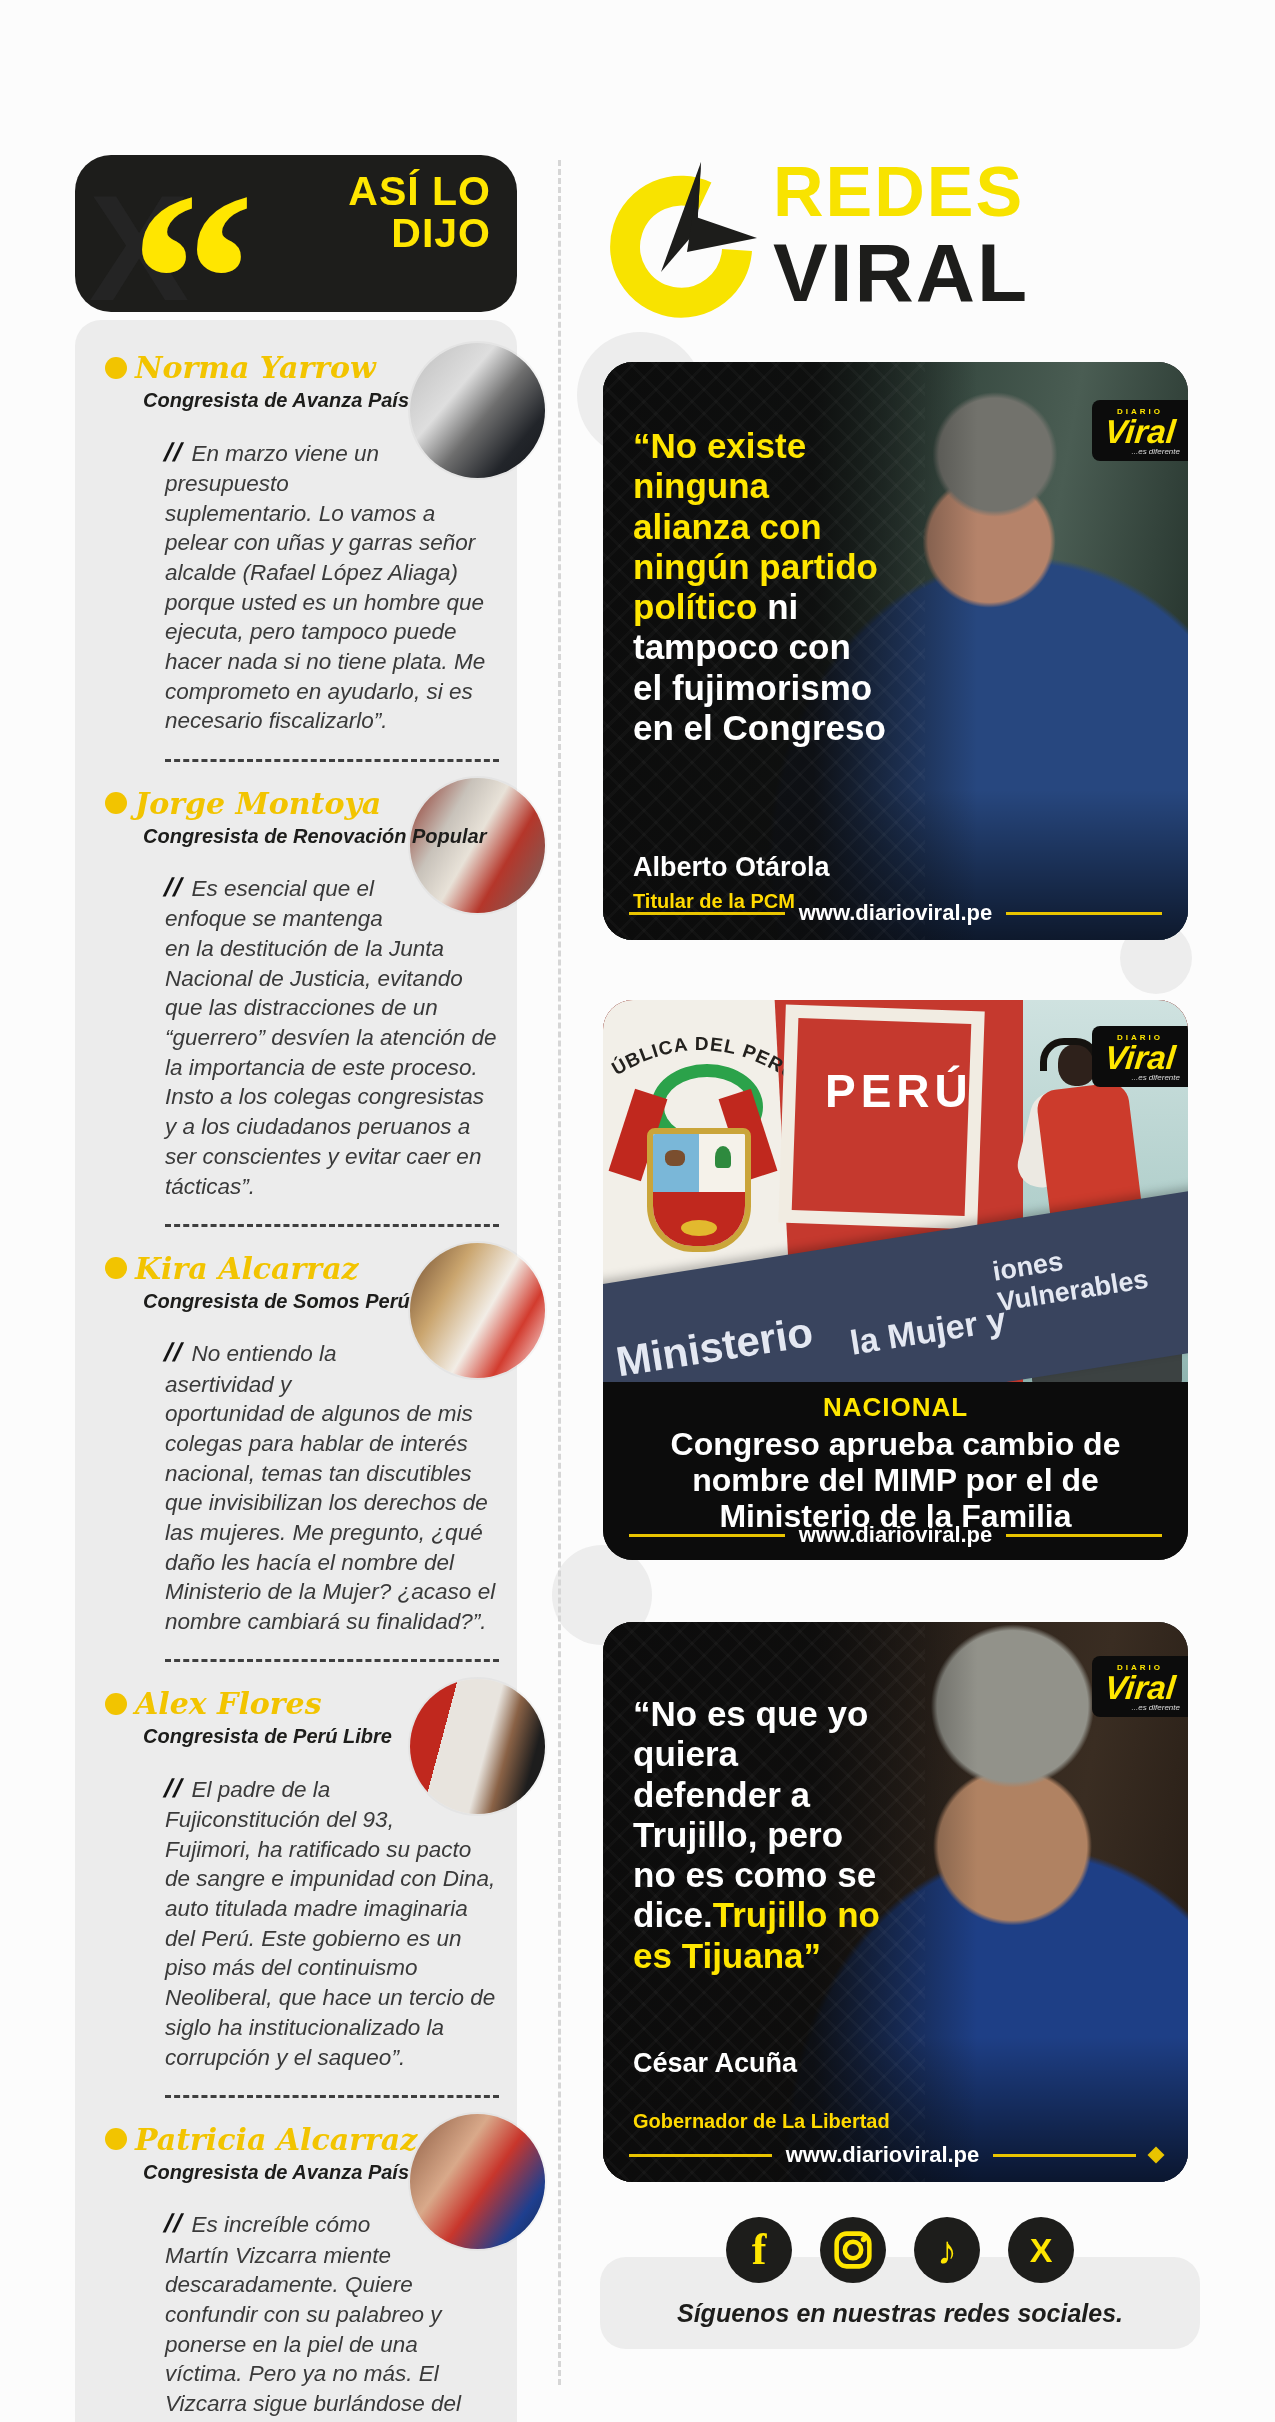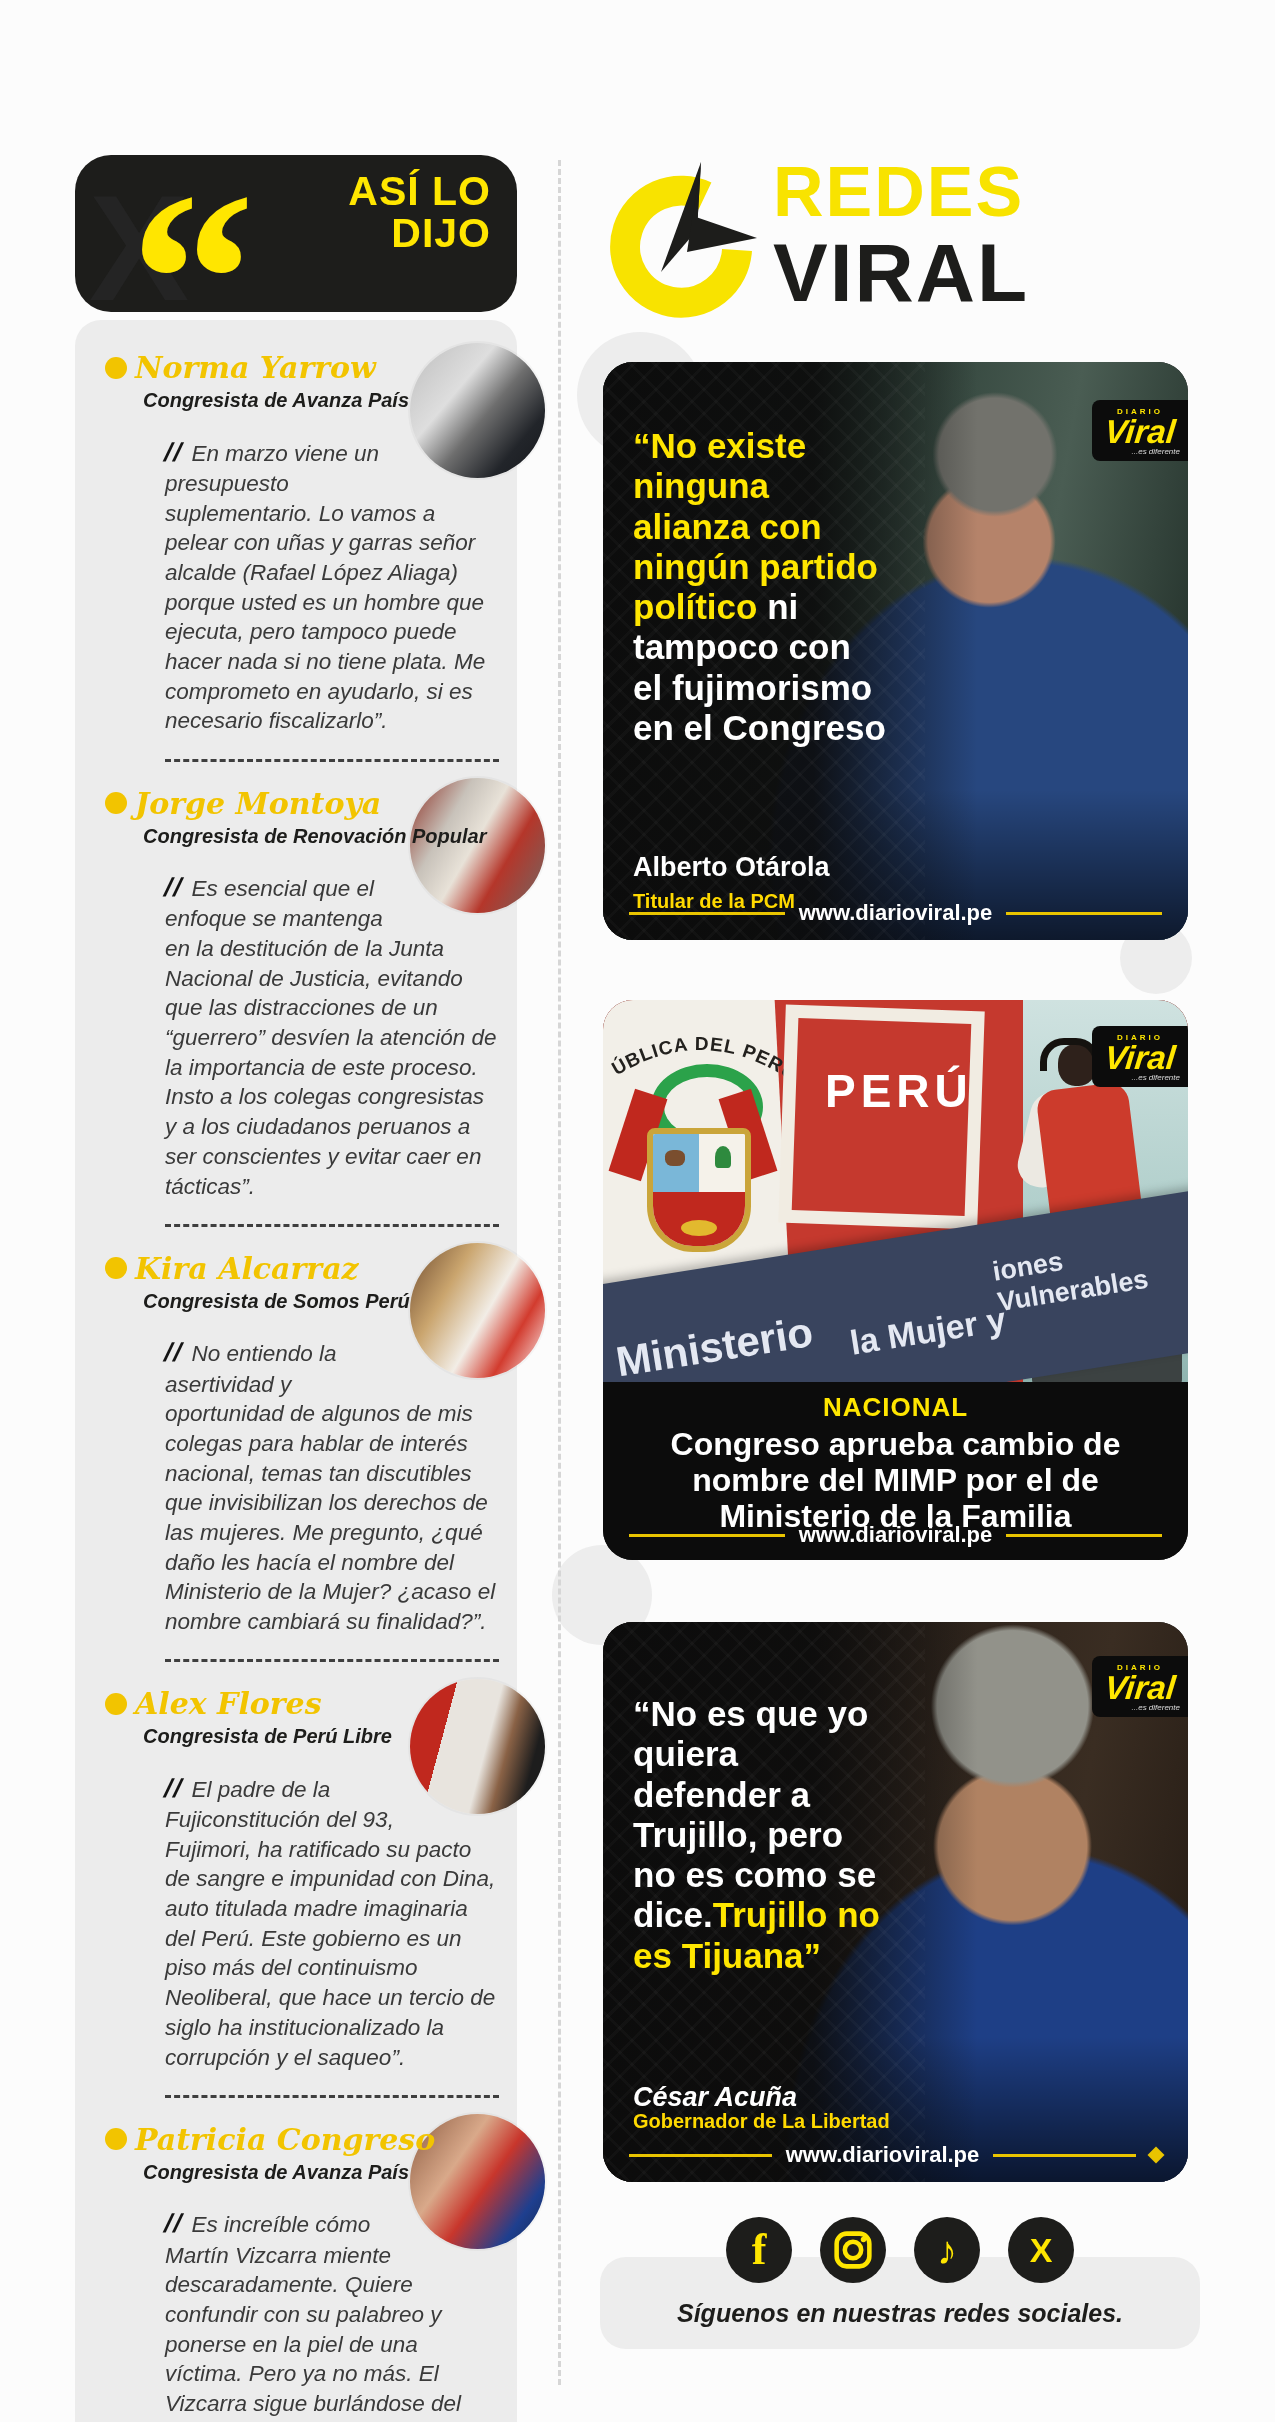--- a/index.html
+++ b/index.html
@@ -70,21 +70,21 @@
     repeating-linear-gradient(45deg, rgba(255,255,255,0.05) 0 3px, transparent 3px 17px),
     repeating-linear-gradient(-45deg, rgba(255,255,255,0.05) 0 3px, transparent 3px 17px);}
   .cquote{position:absolute;left:30px;width:255px;font-weight:700;font-size:35px;line-height:1.15;}
   #card1 .cquote{top:64px;}
   #card3 .cquote{top:72px;width:262px;}
   .qy{color:#ffe600;}
   .qw{color:#ffffff;}
   .speaker{position:absolute;left:30px;color:#fff;font-size:27px;font-weight:700;}
   .srole{position:absolute;left:30px;color:#ffd900;font-size:20px;font-weight:700;}
   #card1 .speaker{top:490px;} #card1 .srole{top:528px;}
-  #card3 .speaker{top:460px;font-style:italic;} #card3 .srole{top:488px;}
+  #card3 .speaker{top:426px;} #card3 .srole{top:488px;}
   .sitebar{position:absolute;left:26px;right:26px;bottom:14px;display:flex;align-items:center;gap:14px;
     color:#fff;font-weight:700;font-size:22px;}
   .sitebar .line{flex:1;height:3px;background:#e9c400;}
   .mini-diamond{width:12px;height:12px;background:#e9c400;transform:rotate(45deg);flex:0 0 auto;}
 
   
   .vbadge{position:absolute;right:0;width:96px;height:61px;background:#0c0c0c;border-radius:8px 0 0 8px;
     text-align:center;z-index:5;}
   #card1 .vbadge{top:38px;} #card2 .vbadge{top:26px;} #card3 .vbadge{top:34px;}
   .vb-top{font-size:8px;font-weight:700;letter-spacing:3px;color:#ffe600;margin-top:7px;}
@@ -210,21 +210,21 @@
       <div class="qbody">
         <div class="qavatar av4"></div>
         <p class="qtext"><span class="slash">//</span><span>El padre de la Fujiconstitución del 93, Fujimori, ha ratificado su pacto de sangre e impunidad con Dina, auto titulada madre imaginaria del Perú. Este gobierno es un piso más del continuismo Neoliberal, que hace un tercio de siglo ha institucionalizado la corrupción y el saqueo”.</span></p>
       </div>
       <hr class="qsep">
     </div>
 
     <div class="qb">
       <div class="qhead">
         <span class="qdot"></span>
-        <span class="qname">Patricia Congreso</span>
+        <span class="qname">Patricia Alcarraz</span>
       </div>
       <div class="qrole">Congresista de Avanza País</div>
       <div class="qbody">
         <div class="qavatar av5"></div>
         <p class="qtext"><span class="slash">//</span><span>Es increíble cómo Martín Vizcarra miente descaradamente. Quiere confundir con su palabreo y ponerse en la piel de una víctima. Pero ya no más. El Vizcarra sigue burlándose del pueblo peruano. El tiempo se le acabó. Sus cómplices en la corrupción ya lo delataron y las pruebas de sus ilegales actos lo van a hundir”.</span></p>
       </div>
     </div>
   </div>
 
 </div>

